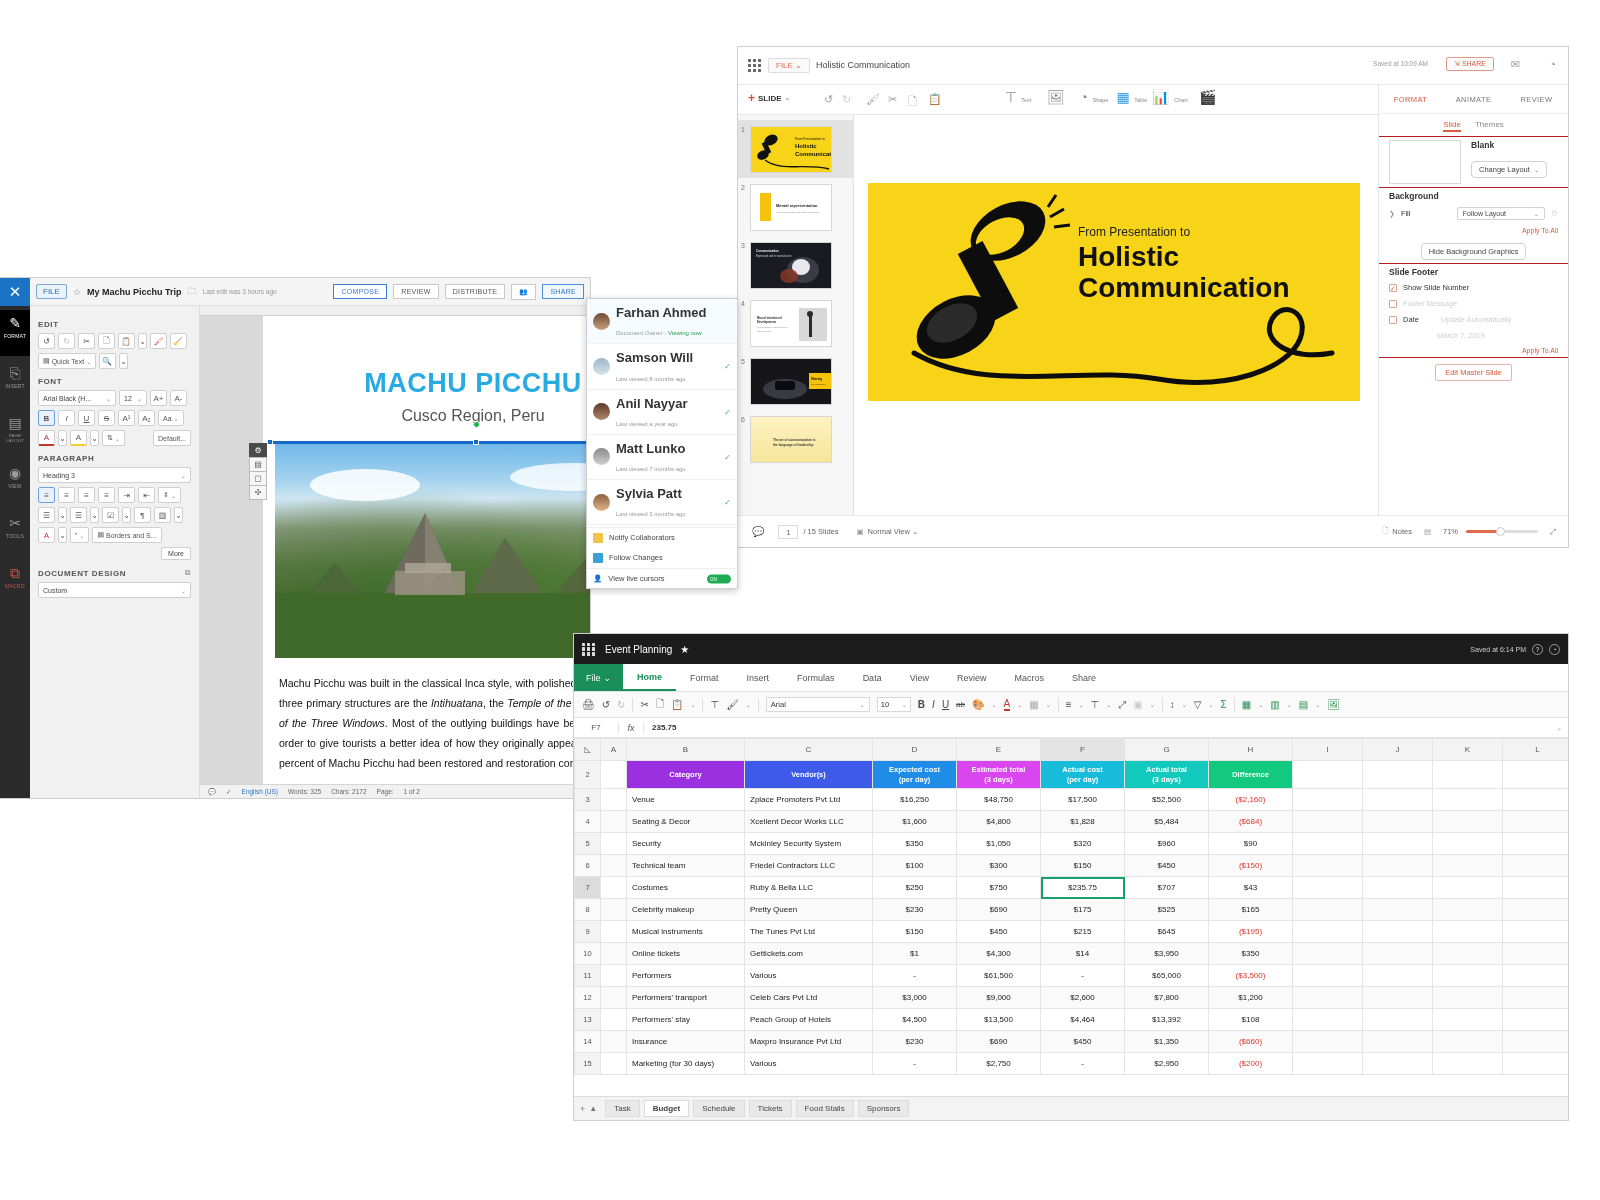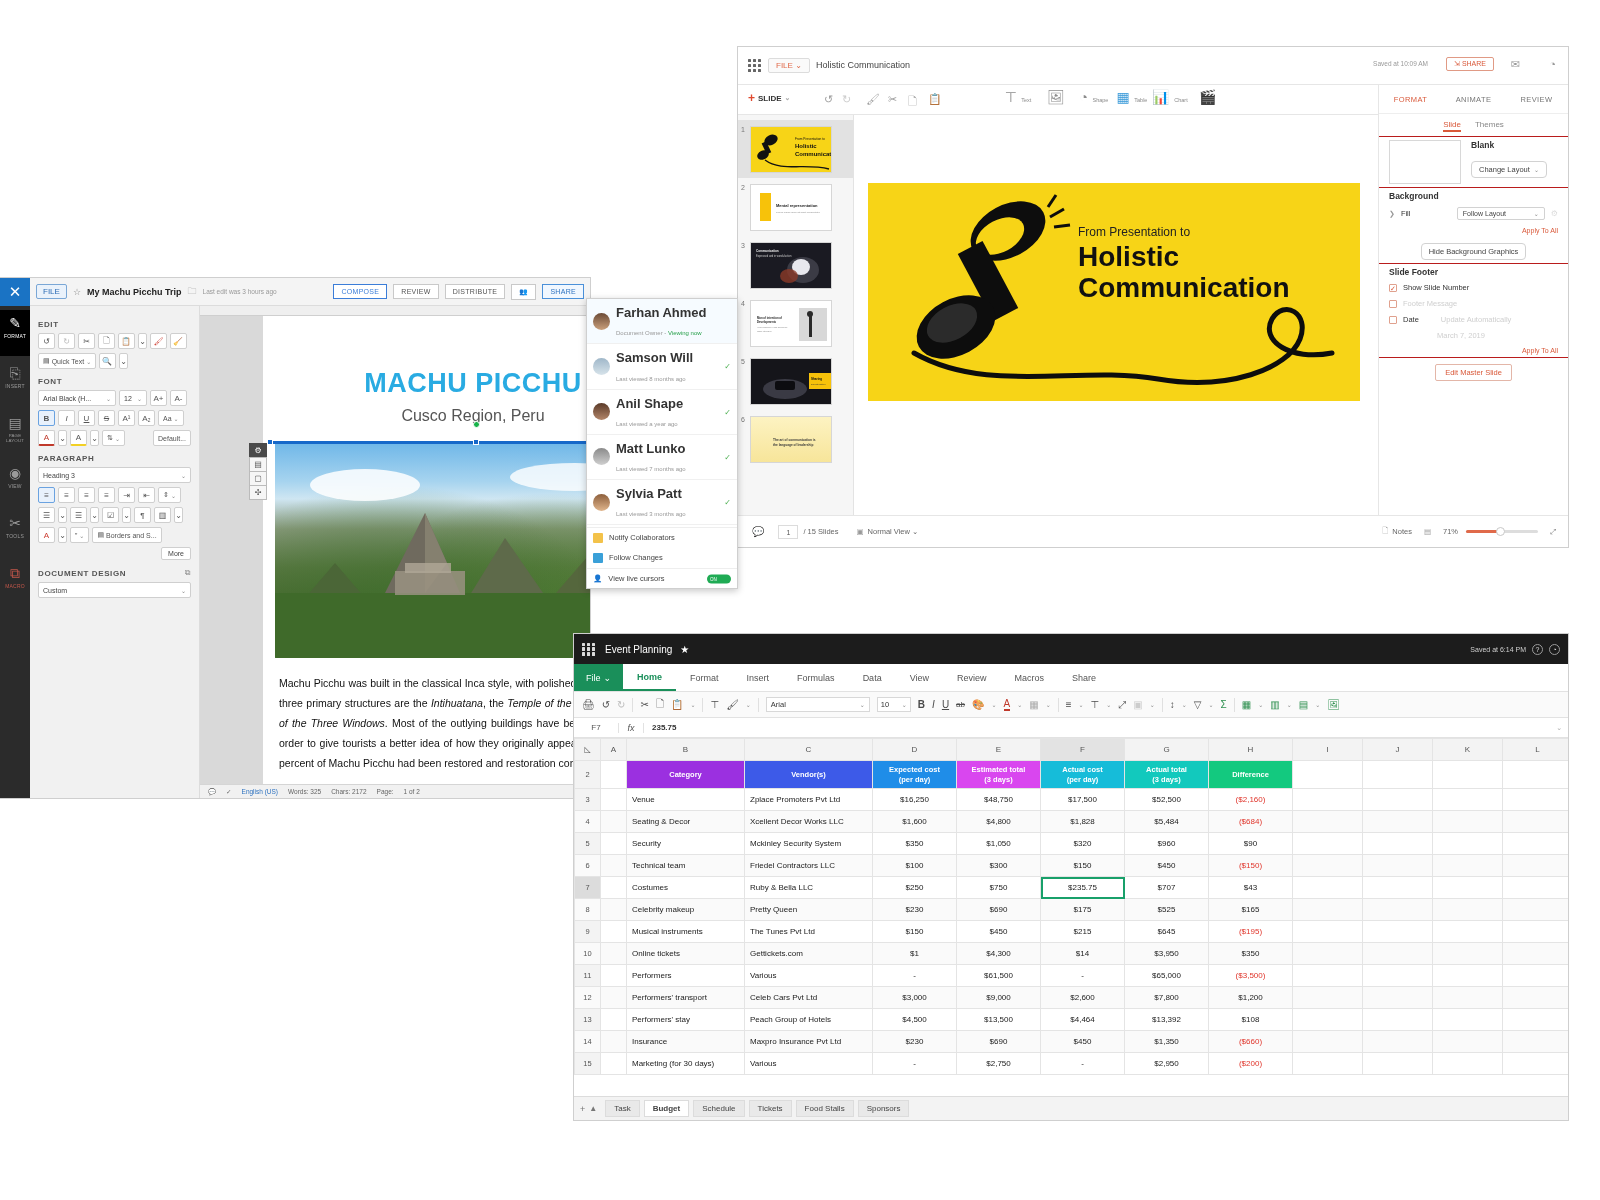--- a/index.html
+++ b/index.html
@@ -396,21 +396,21 @@
       <span class="av b"></span>
       <span>
         <span class="cn">Samson Will</span><br>
         <span class="cm">Last viewed 8 months ago</span>
       </span>
       <span class="tick">✓</span>
     </div>
     <div class="collab-row">
       <span class="av c"></span>
       <span>
-        <span class="cn">Anil Shape</span><br>
+        <span class="cn">Anil Nayyar</span><br>
         <span class="cm">Last viewed a year ago</span>
       </span>
       <span class="tick">✓</span>
     </div>
     <div class="collab-row">
       <span class="av d"></span>
       <span>
         <span class="cn">Matt Lunko</span><br>
         <span class="cm">Last viewed 7 months ago</span>
       </span>

